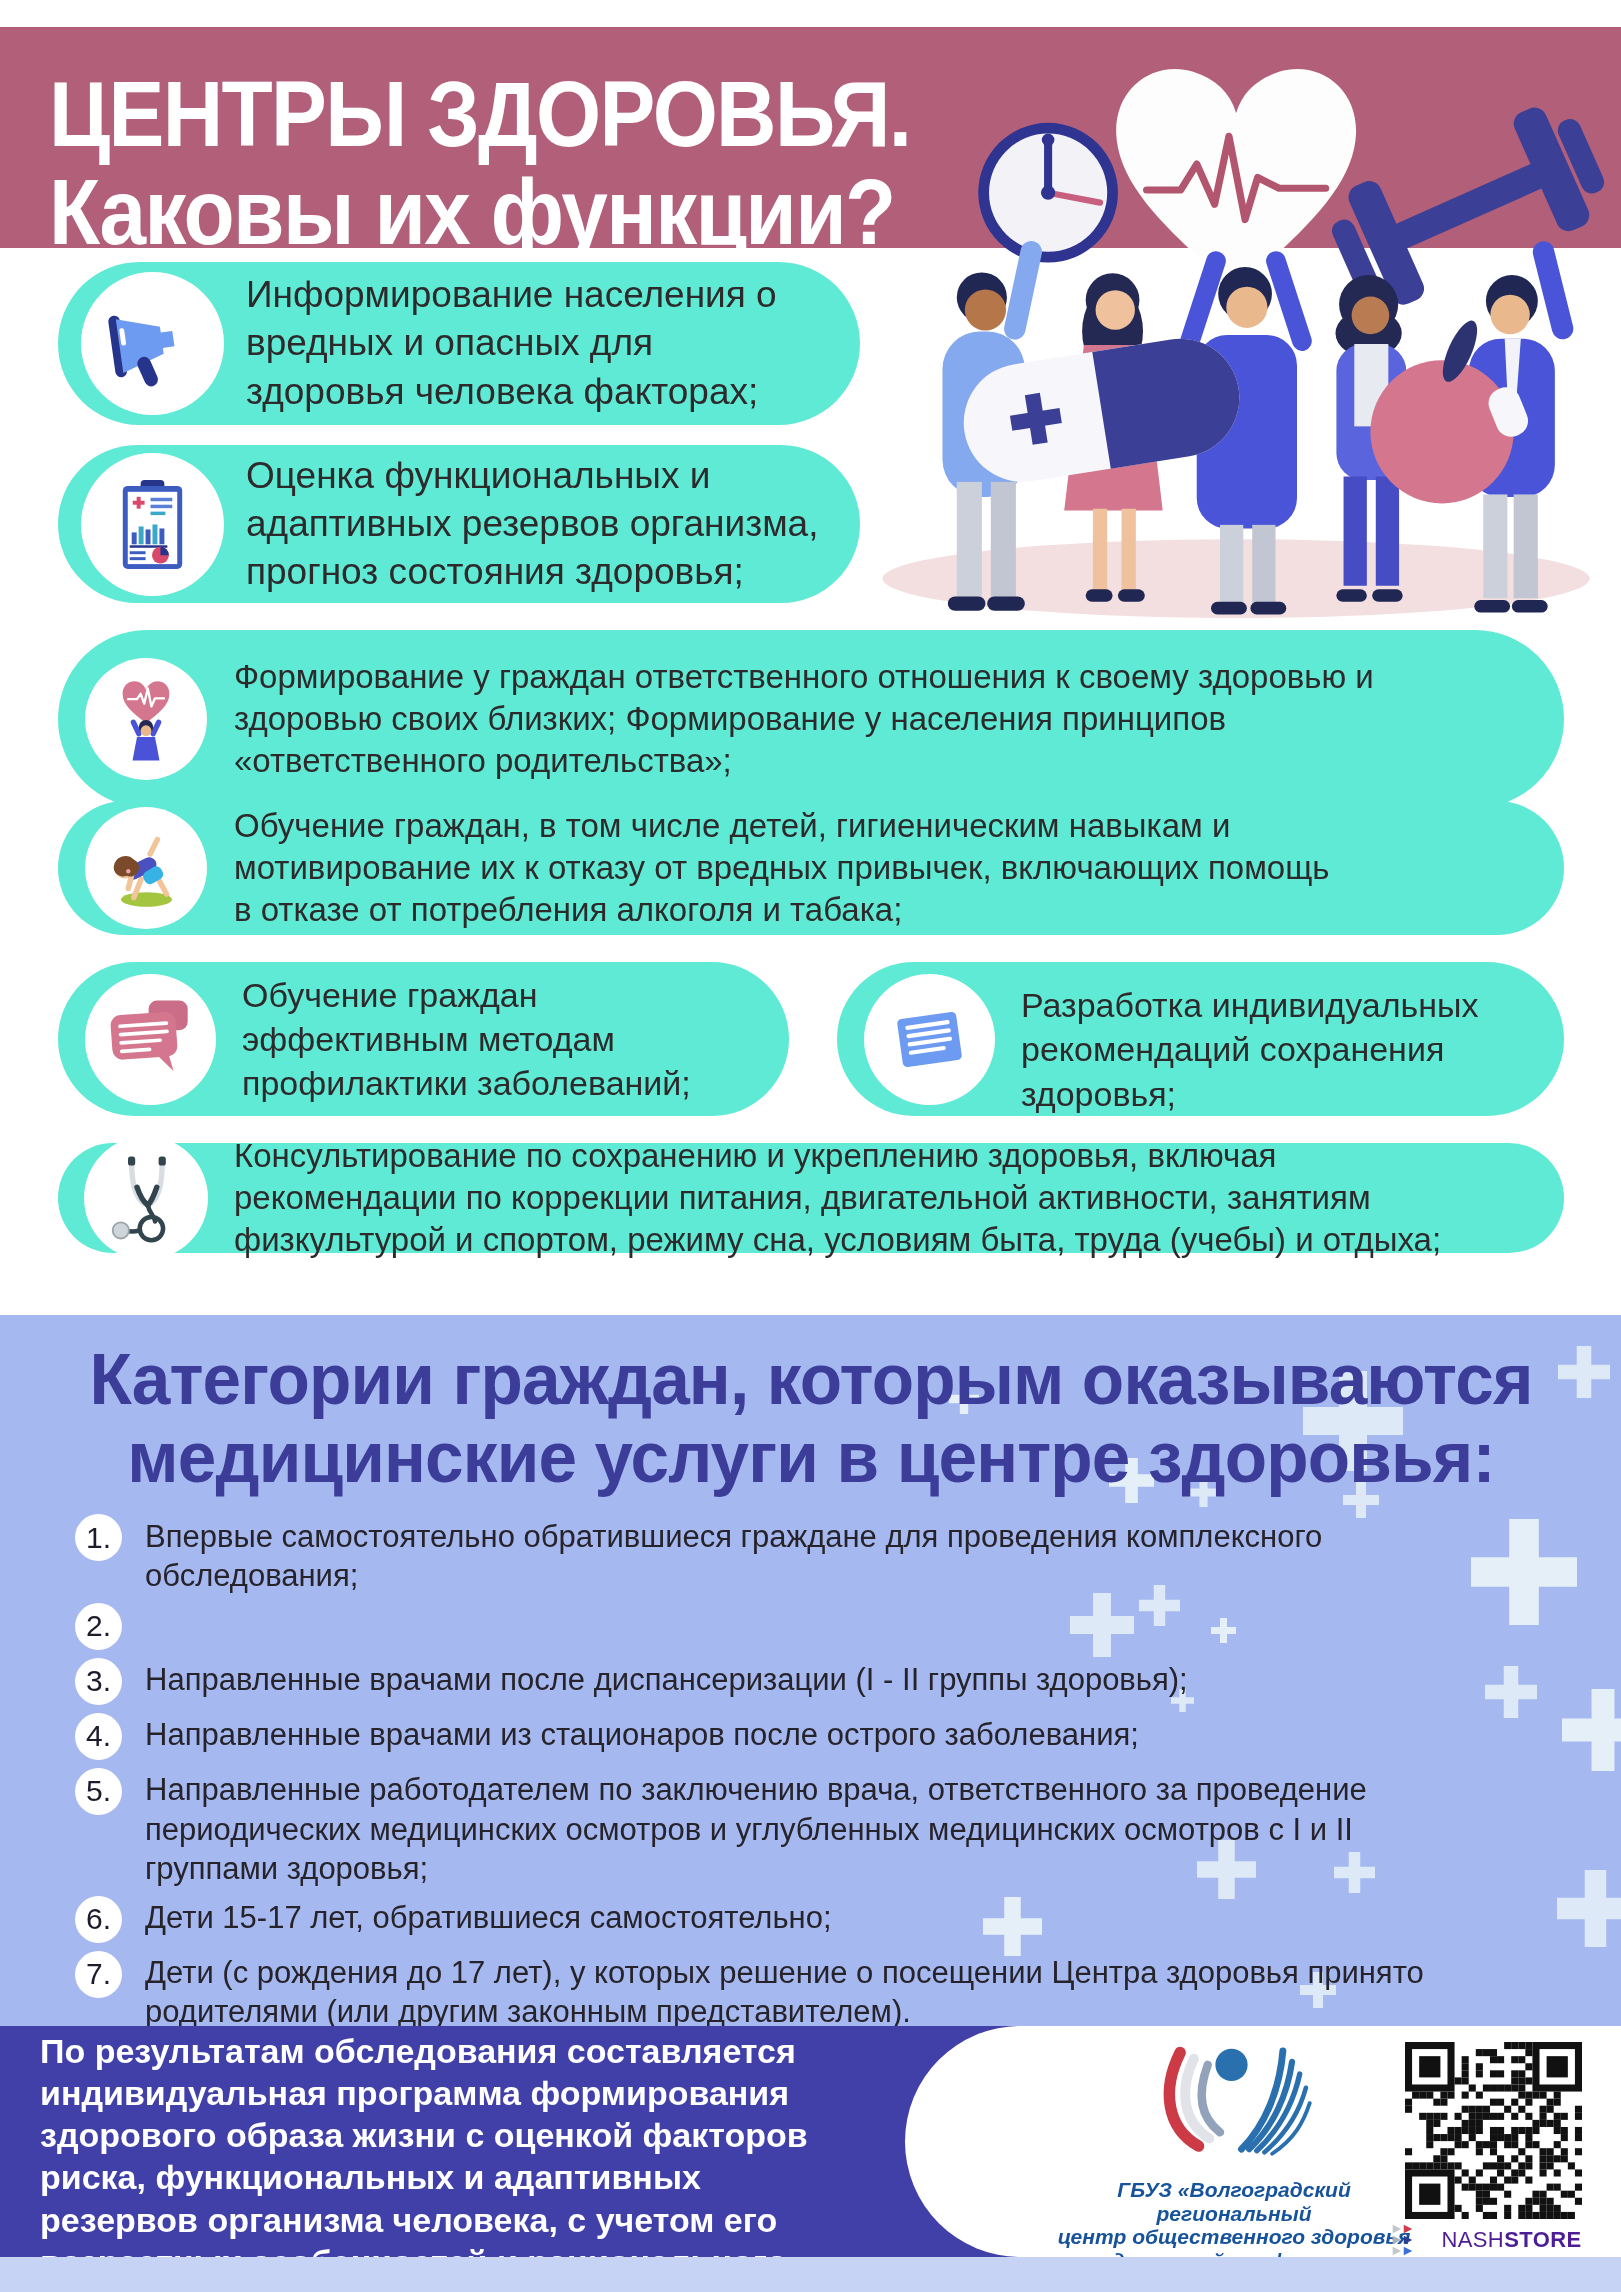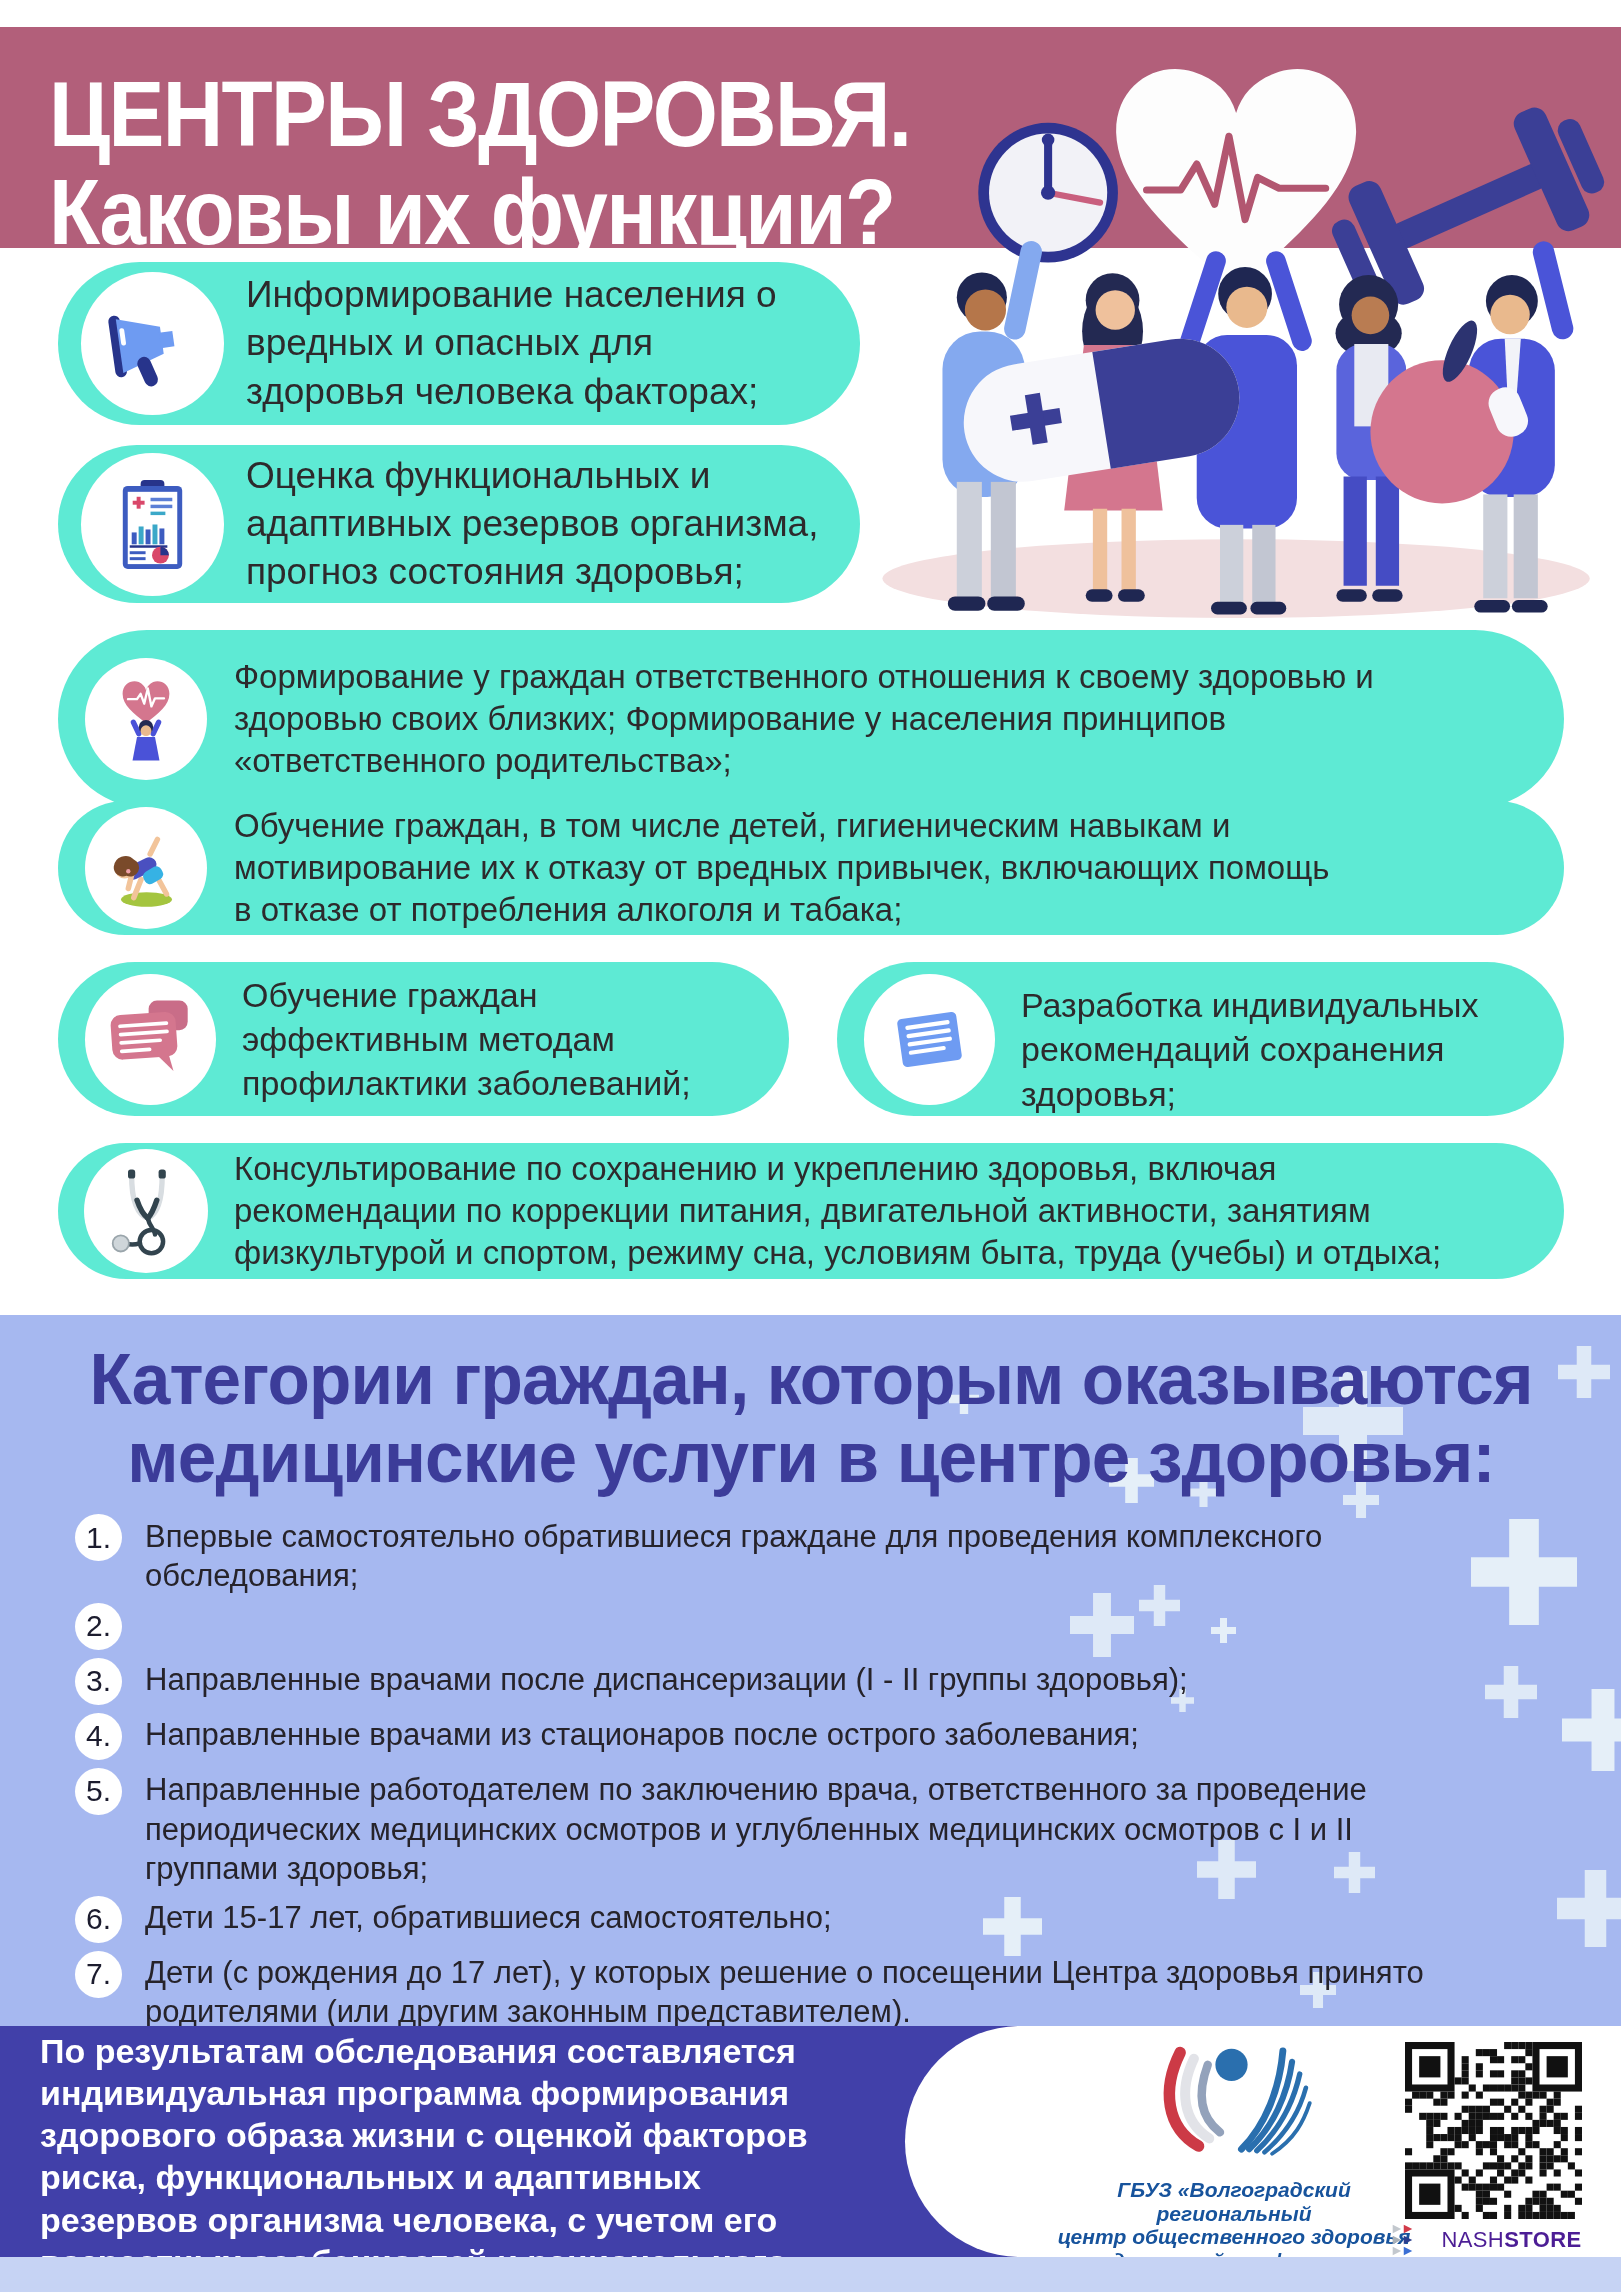--- a/index.html
+++ b/index.html
@@ -269,21 +269,21 @@
             <rect x="26" y="41" width="48" height="4.5" rx="2" fill="#ffffff"></rect>
             <rect x="26" y="50" width="48" height="4.5" rx="2" fill="#ffffff"></rect>
             <rect x="26" y="59" width="40" height="4.5" rx="2" fill="#ffffff"></rect>
           </g>
         </svg>
       </div>
     </div>
     <div class="f-text" style="max-width:502px;margin-top:21px;">Разработка индивидуальных рекомендаций сохранения здоровья;</div>
   </div>
 
-  <div class="f-row" style="left:58px;top:1143px;width:1506px;height:136px;">
+  <div class="f-row" style="left:58px;top:1143px;width:1506px;height:110px;">
     <div class="icon-wrap" style="width:176px;">
       <div class="icon-circle" style="width:124px;height:124px;">
         <svg width="90" height="90" viewBox="0 0 100 100">
           <path d="M34,10 C34,38 40,54 52,58" fill="none" stroke="#d8dde1" stroke-width="6" stroke-linecap="round"></path>
           <path d="M68,10 C68,38 62,54 52,58" fill="none" stroke="#d8dde1" stroke-width="6" stroke-linecap="round"></path>
           <path d="M40,38 C44,50 48,55 52,58" fill="none" stroke="#32444e" stroke-width="6" stroke-linecap="round"></path>
           <path d="M62,38 C58,50 55,55 52,58" fill="none" stroke="#32444e" stroke-width="6" stroke-linecap="round"></path>
           <rect x="30" y="4" width="8" height="10" rx="3" fill="#32444e"></rect>
           <rect x="64" y="4" width="8" height="10" rx="3" fill="#32444e"></rect>
           <path d="M52,58 C54,68 60,70 60,76" fill="none" stroke="#32444e" stroke-width="5" stroke-linecap="round"></path>

